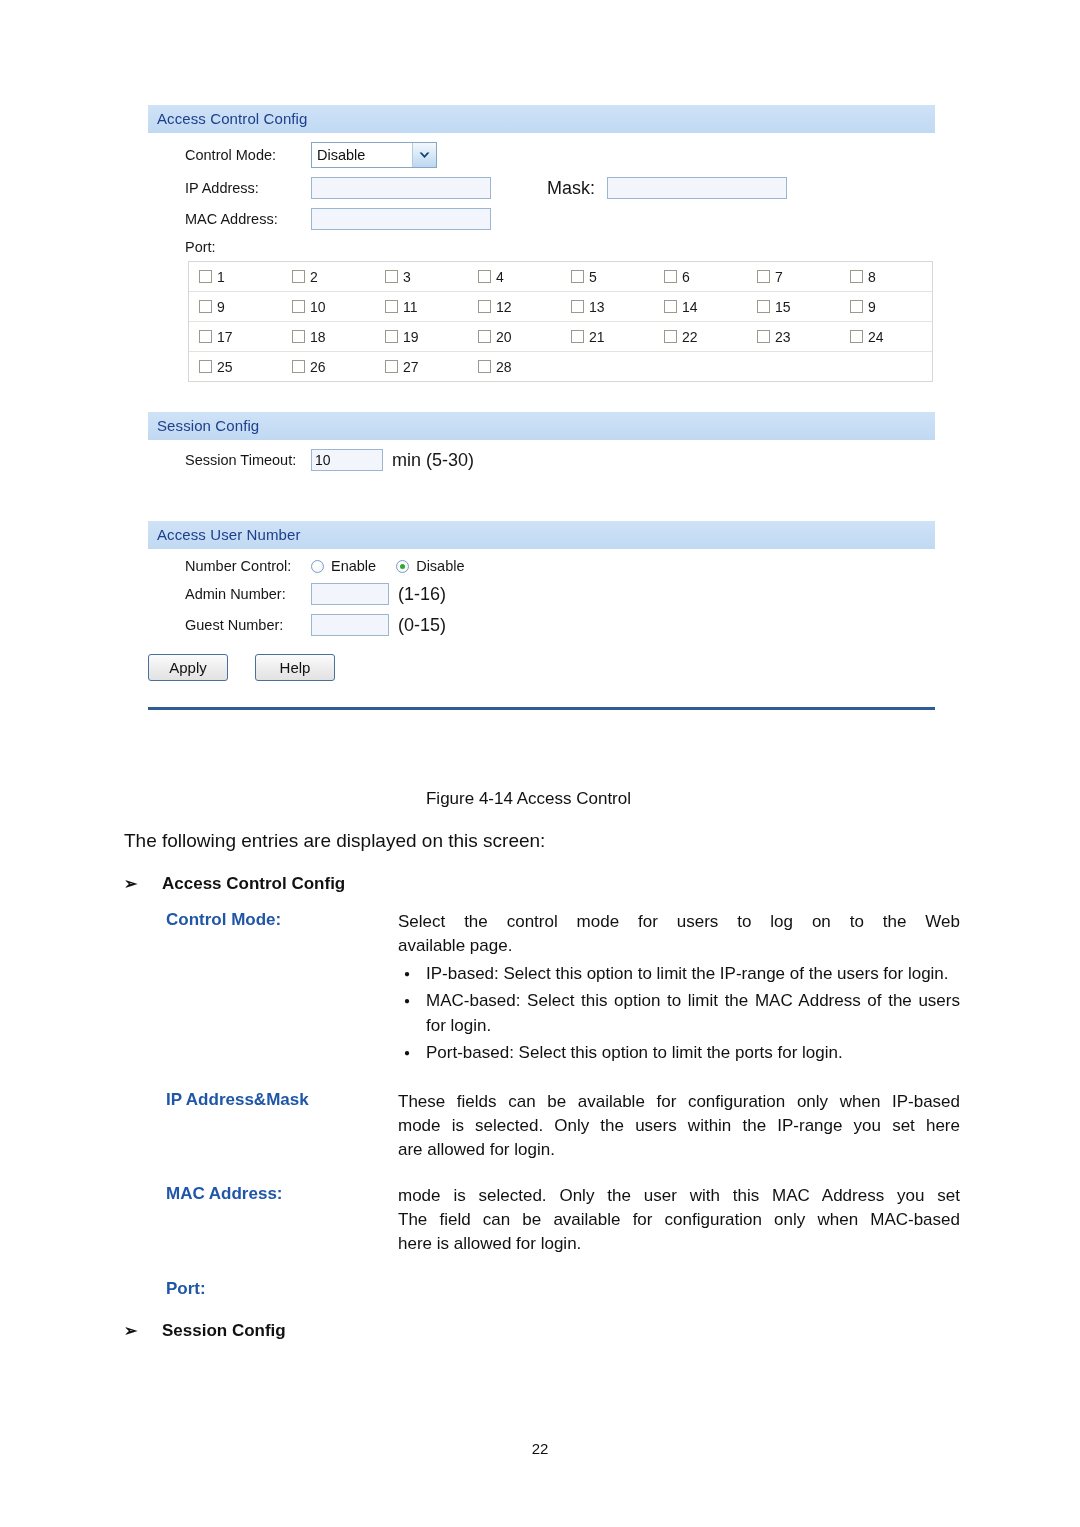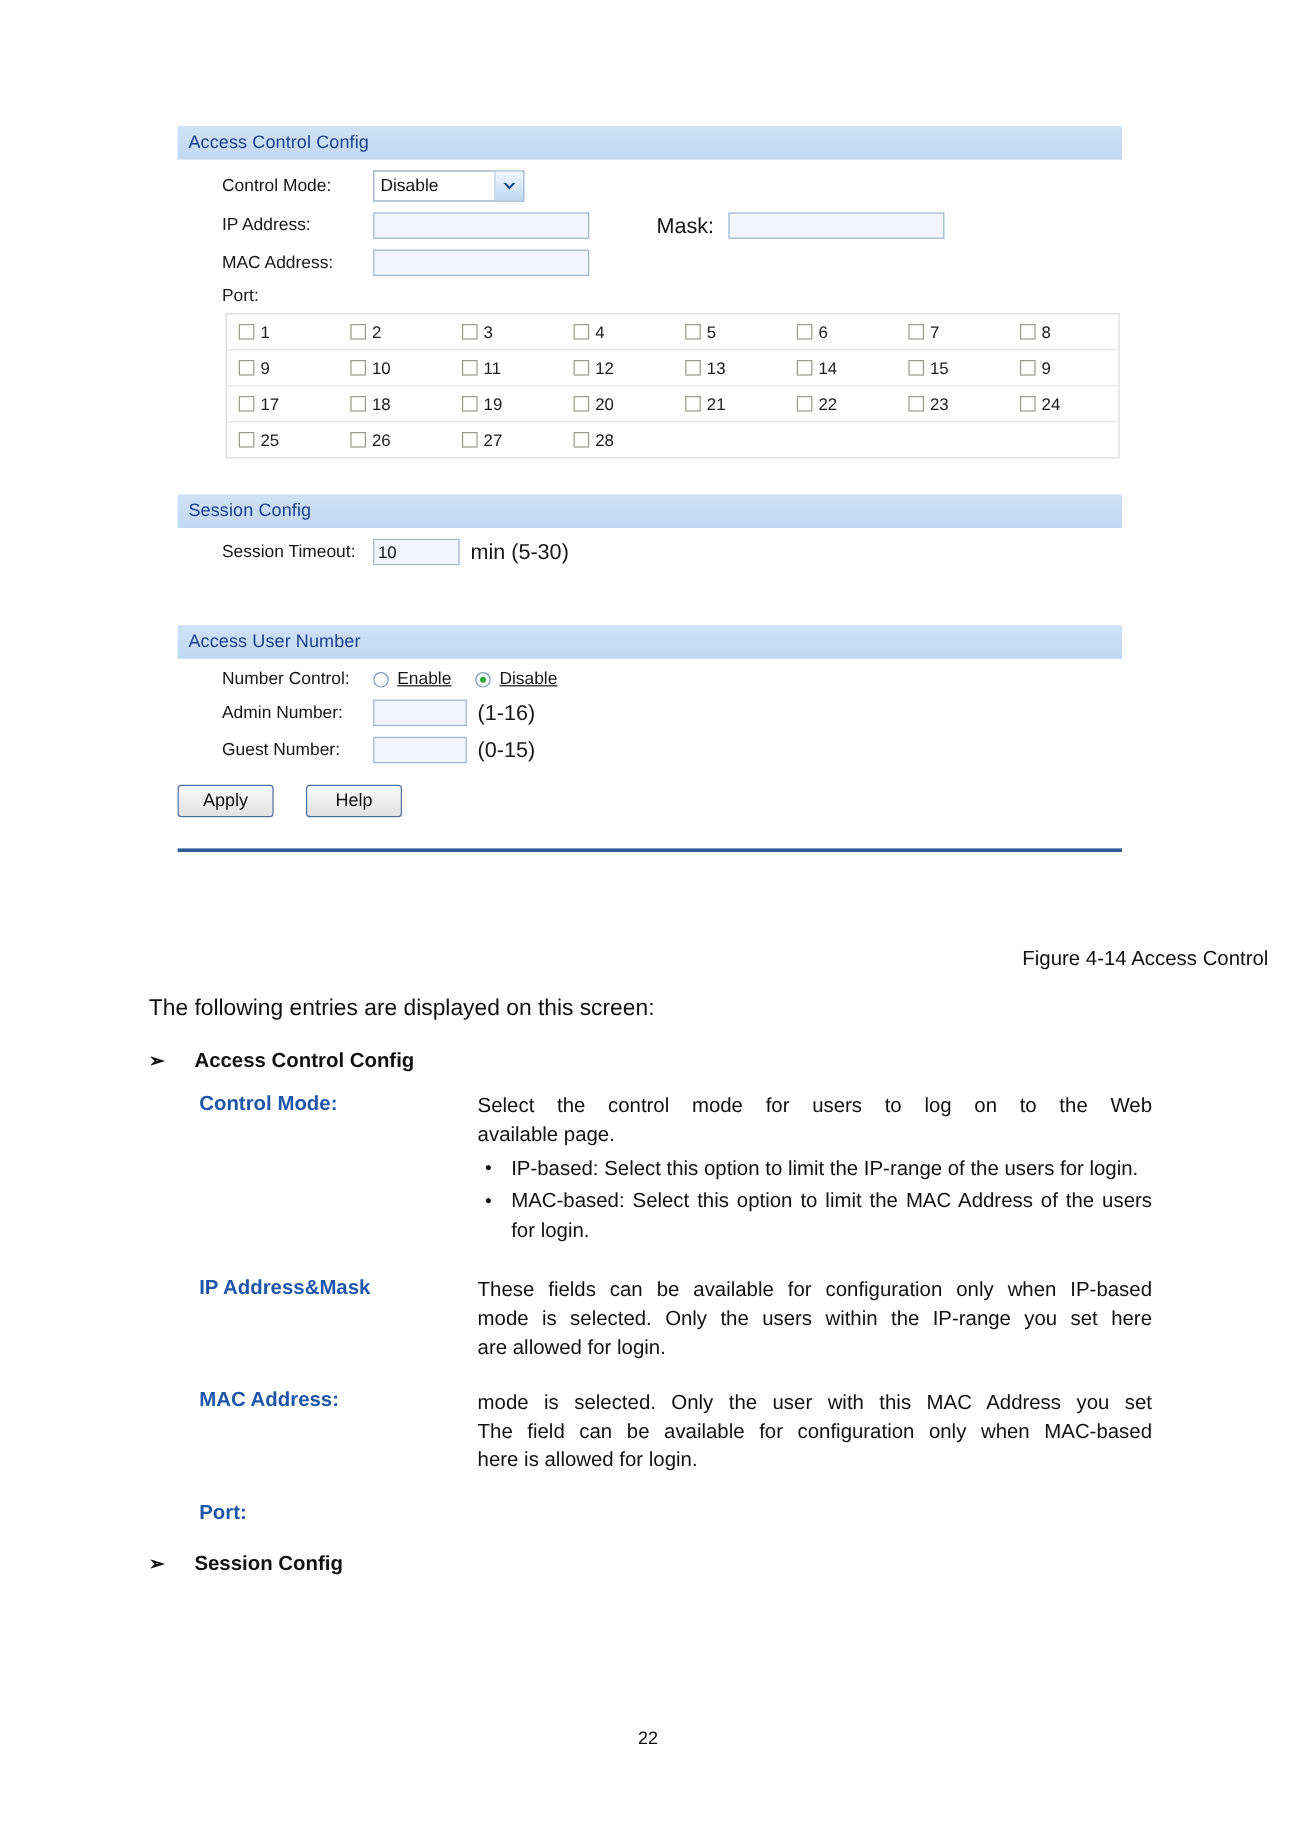--- a/index.html
+++ b/index.html
@@ -142,21 +142,21 @@
     height: 13px;
     border: 1px solid #9a9a8c;
     background: #fff;
     display: inline-block;
     margin-right: 5px;
     box-sizing: border-box;
     flex: 0 0 auto;
   }
 
   
-  .radio-wrap { display: flex; align-items: center; text-decoration: underline; }
+  .radio-wrap { display: flex; align-items: center; }
   .radio-item { display: flex; align-items: center; margin-right: 20px; }
   .rad {
     width: 13px;
     height: 13px;
     border-radius: 50%;
     border: 1px solid #7d9cc0;
     background: radial-gradient(circle at 40% 35%, #ffffff 20%, #eef3f9 90%);
     display: inline-block;
     position: relative;
     box-sizing: border-box;
@@ -200,21 +200,21 @@
     background: #2f5c95;
     width: 787px;
   }
 
   
   .fig-caption {
     position: absolute;
     top: 789px;
     left: 0;
     width: 1057px;
-    text-align: right;
+    text-align: center;
     font-size: 17px;
     color: #101010;
   }
 
   .doc {
     position: absolute;
     left: 124px;
     top: 830px;
     width: 836px;
     font-size: 17px;
@@ -510,20 +510,21 @@
   </div>
 
   <div class="entry">
     <div class="term">Control Mode:</div>
     <div class="desc">
       <div class="jline">Select the control mode for users to log on to the Web</div>
       <div class="lastline">available page.</div>
       <ul class="sub-list">
         <li>IP-based: Select this option to limit the IP-range of the users for login.</li>
         <li>MAC-based: Select this option to limit the MAC Address of the users for login.</li>
+        <li>Port-based: Select this option to limit the ports for login.</li>
       </ul>
     </div>
   </div>
 
   <div class="entry">
     <div class="term">IP Address&amp;Mask</div>
     <div class="desc">
       <div class="jline">These fields can be available for configuration only when IP-based</div>
       <div class="jline">mode is selected. Only the users within the IP-range you set here</div>
       <div class="lastline">are allowed for login.</div>

